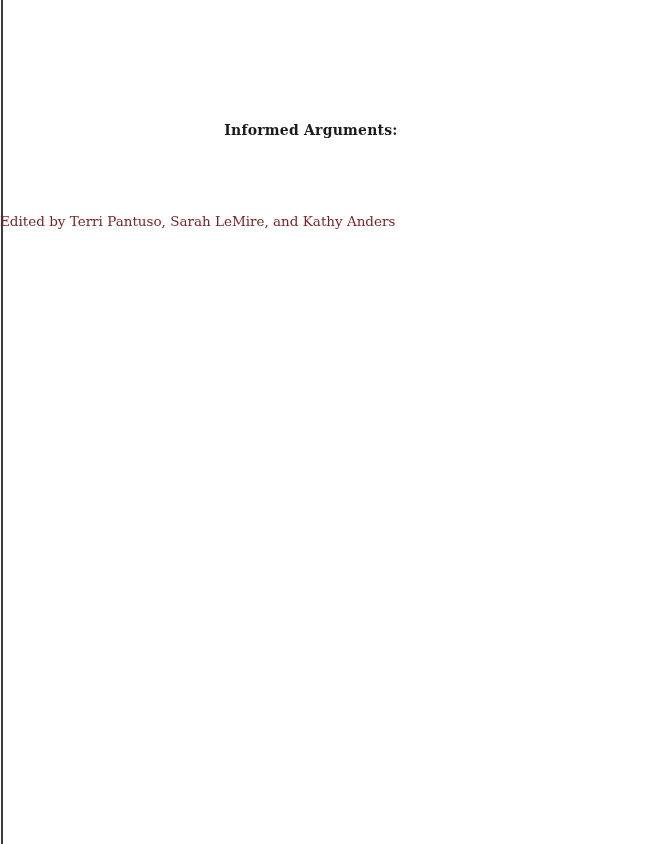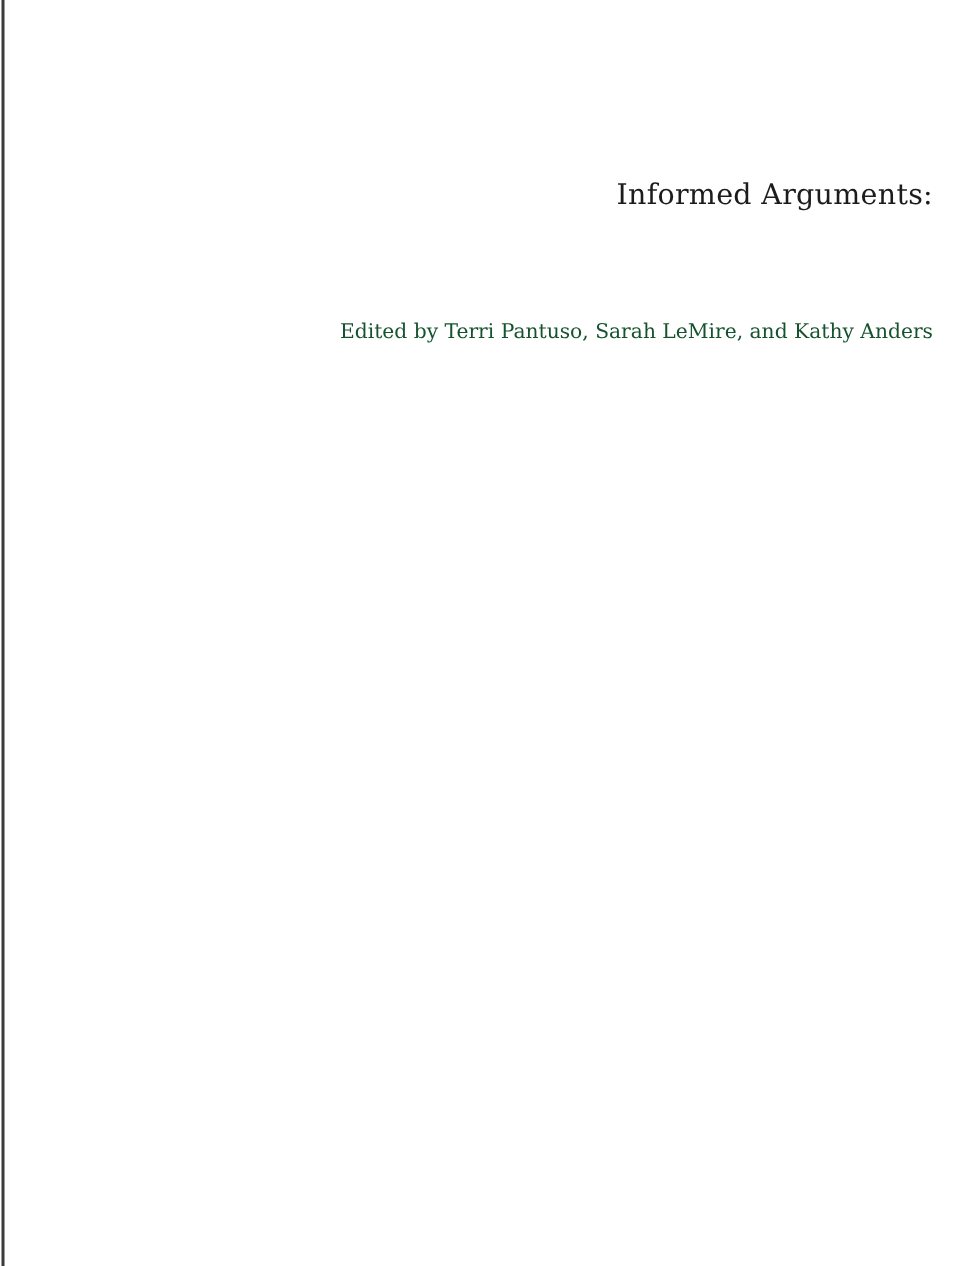--- a/index.html
+++ b/index.html
@@ -25,36 +25,35 @@
   }
   .title-block {
     position: absolute;
     left: 0;
     top: 113px;
     width: 622px;
     text-align: center;
     color: #1c1c1c;
   }
   .title-line {
-    font-size: 19px;
+    font-size: 14px;
     line-height: 34px;
-    font-weight: 400;
+    font-weight: 700;
     letter-spacing: 0.2px;
     white-space: nowrap;
-    text-align: right;
   }
   .byline {
     position: absolute;
     left: 0;
     top: 211px;
     width: 622px;
-    text-align: right;
+    text-align: left;
     font-size: 13.5px;
     line-height: 20px;
-    color: #14532d;
+    color: #7f1d1d;
     white-space: nowrap;
   }
 </style>
 </head>
 <body>
 
 <div class="page">
 
   <div class="edge-line"></div>
 

